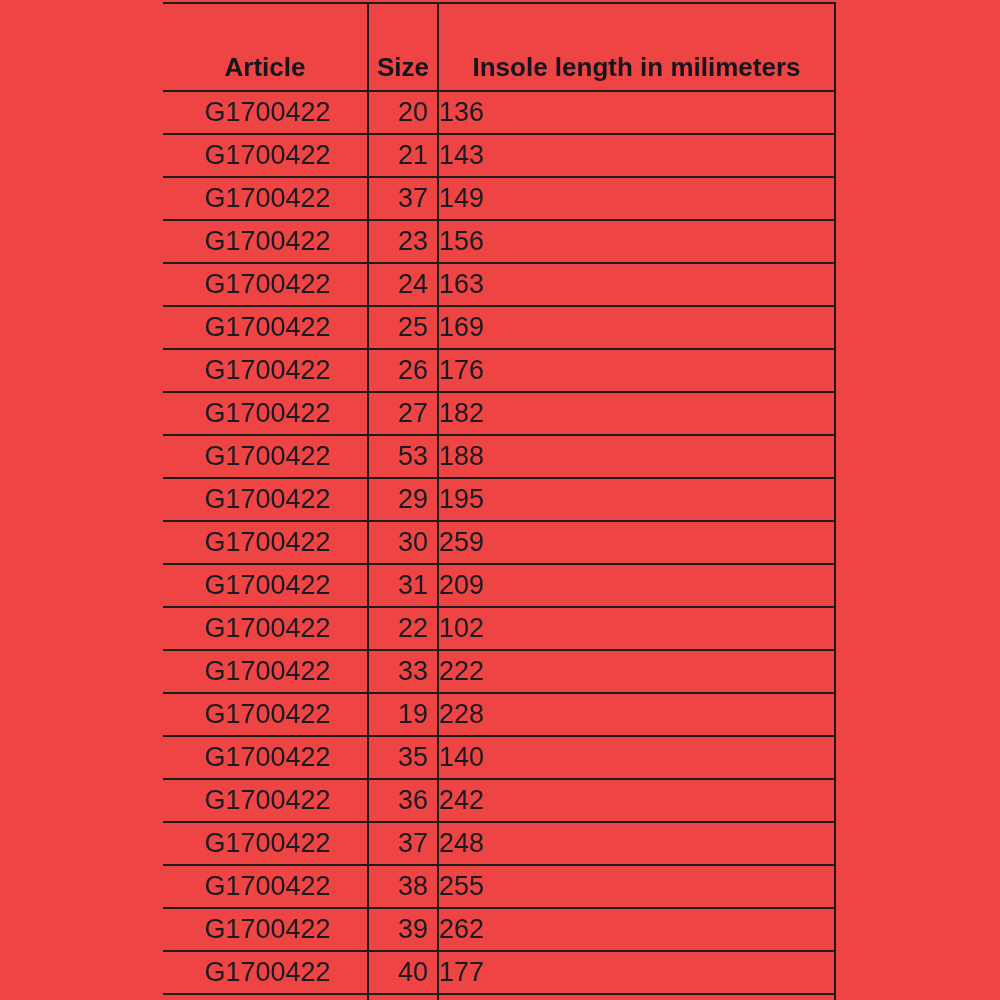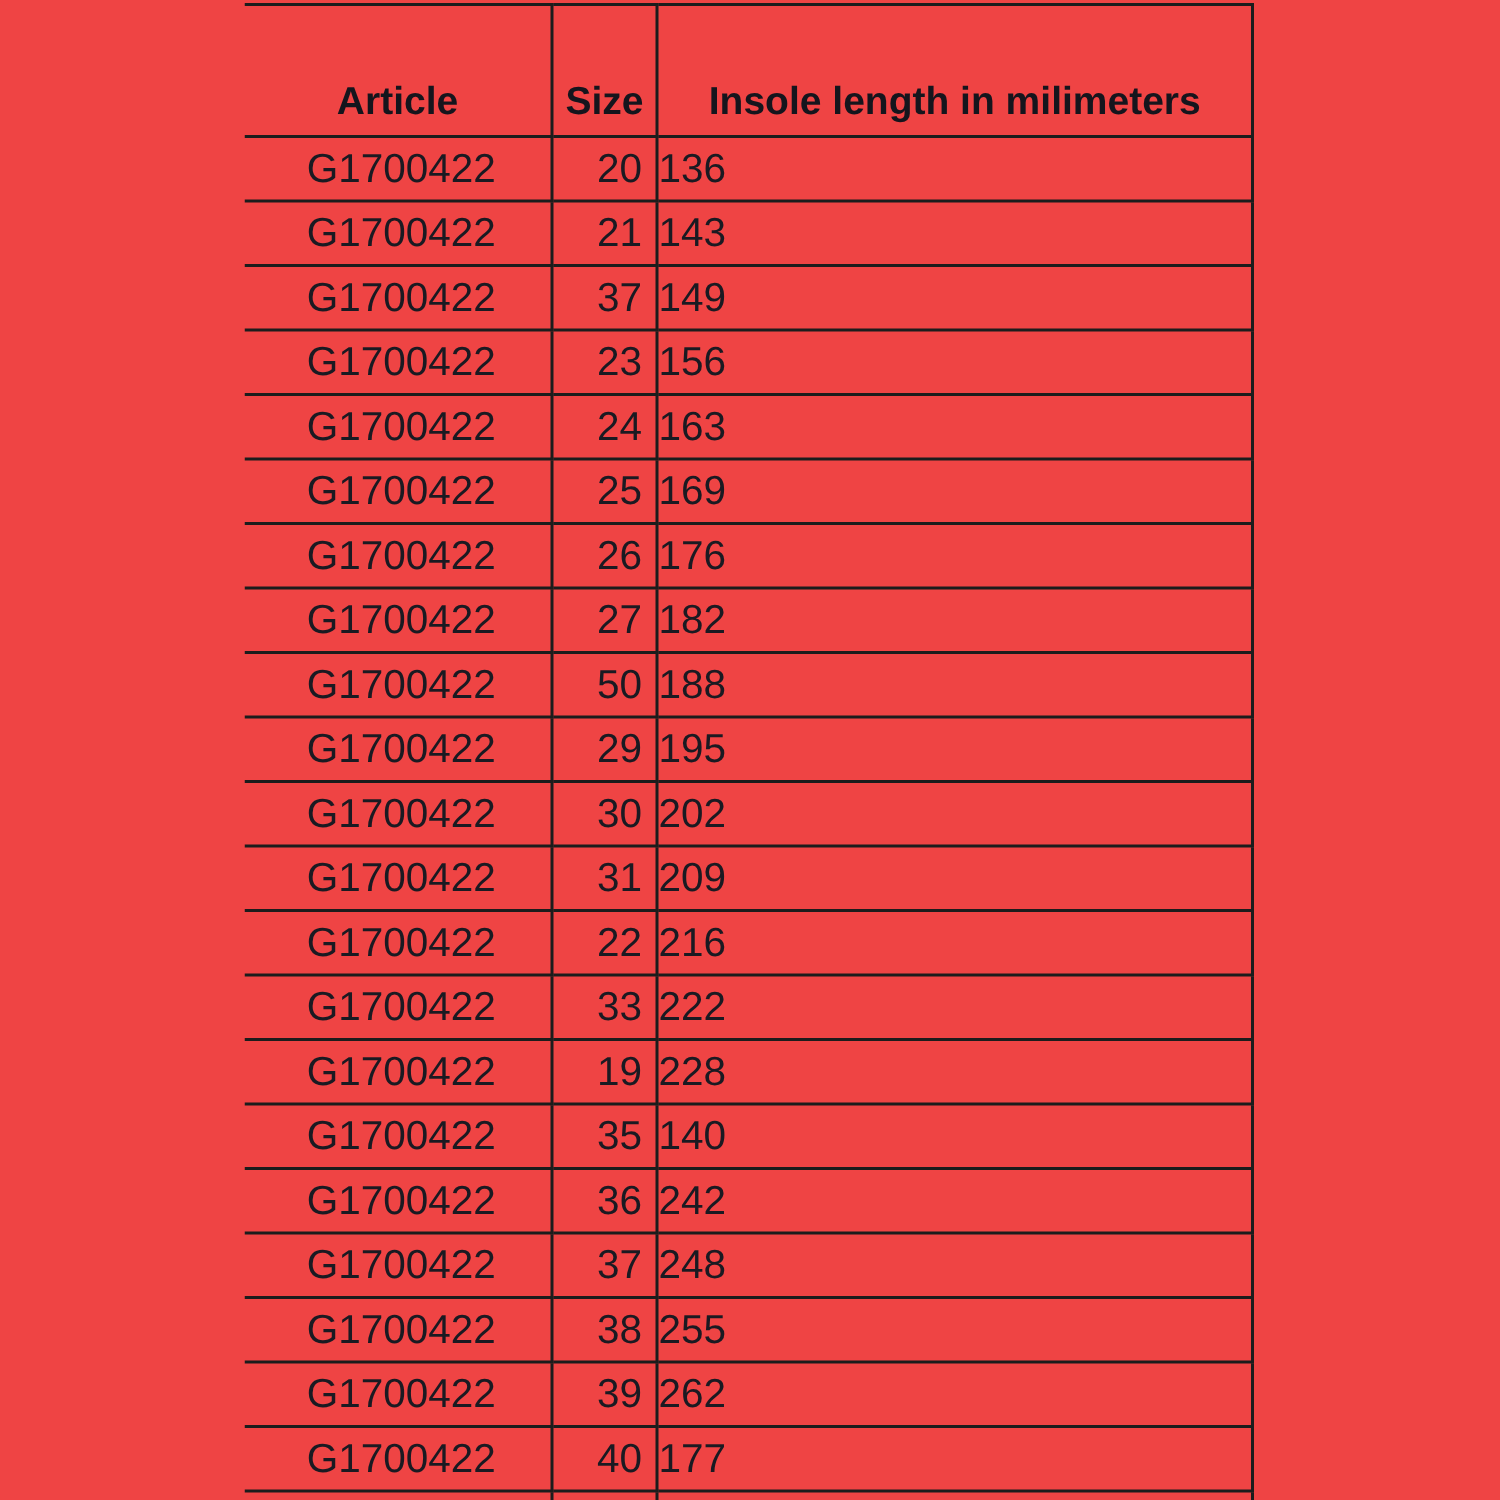--- a/index.html
+++ b/index.html
@@ -123,42 +123,42 @@
             <td class="col-size">26</td>
             <td class="col-insole">176</td>
           </tr>
           <tr class="data-row">
             <td class="col-article">G1700422</td>
             <td class="col-size">27</td>
             <td class="col-insole">182</td>
           </tr>
           <tr class="data-row">
             <td class="col-article">G1700422</td>
-            <td class="col-size">50</td>
+            <td class="col-size">53</td>
             <td class="col-insole">188</td>
           </tr>
           <tr class="data-row">
             <td class="col-article">G1700422</td>
             <td class="col-size">29</td>
             <td class="col-insole">195</td>
           </tr>
           <tr class="data-row">
             <td class="col-article">G1700422</td>
             <td class="col-size">30</td>
-            <td class="col-insole">202</td>
+            <td class="col-insole">259</td>
           </tr>
           <tr class="data-row">
             <td class="col-article">G1700422</td>
             <td class="col-size">31</td>
             <td class="col-insole">209</td>
           </tr>
           <tr class="data-row">
             <td class="col-article">G1700422</td>
             <td class="col-size">22</td>
-            <td class="col-insole">216</td>
+            <td class="col-insole">102</td>
           </tr>
           <tr class="data-row">
             <td class="col-article">G1700422</td>
             <td class="col-size">33</td>
             <td class="col-insole">222</td>
           </tr>
           <tr class="data-row">
             <td class="col-article">G1700422</td>
             <td class="col-size">19</td>
             <td class="col-insole">228</td>

